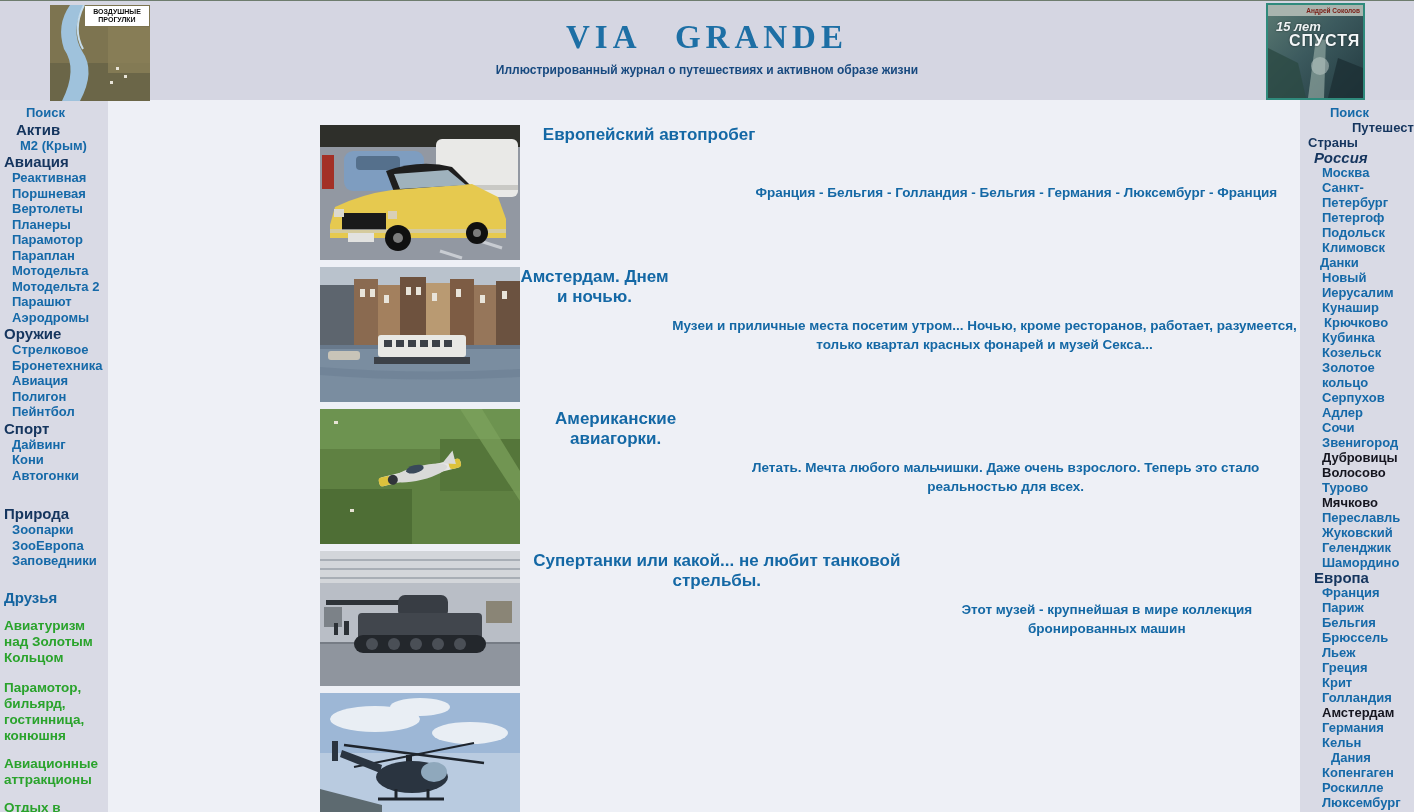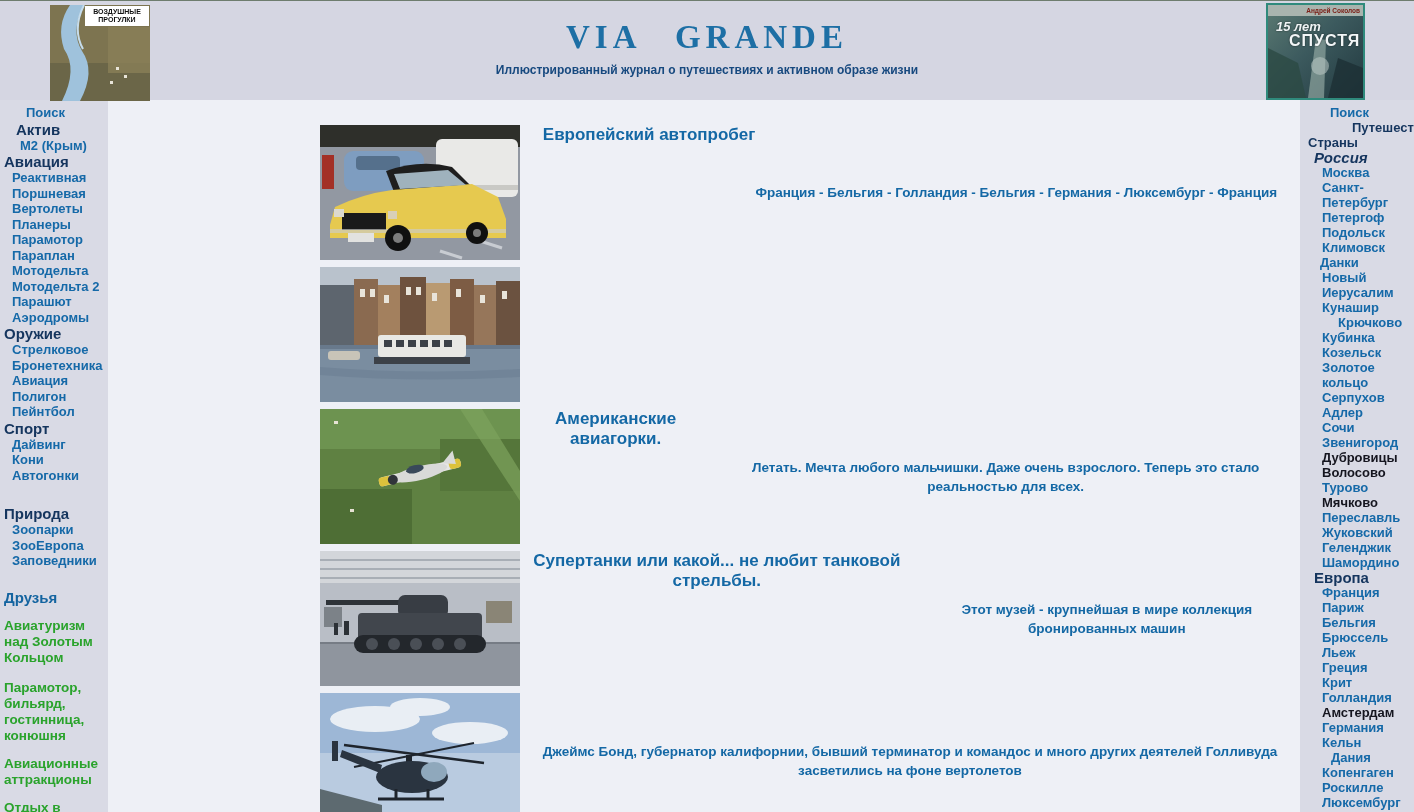--- a/index.html
+++ b/index.html
@@ -261,20 +261,24 @@
               <rect x="76" y="73" width="8" height="7"></rect>
             <rect x="88" y="73" width="8" height="7"></rect>
               <rect x="100" y="73" width="8" height="7"></rect>
             <rect x="112" y="73" width="8" height="7"></rect>
               <rect x="124" y="73" width="8" height="7"></rect>
           </g>
           <rect x="54" y="90" width="96" height="7" fill="#3c4148"></rect>
           <path d="M0 100 Q100 108 200 102 L200 110 Q100 116 0 108 Z" fill="#6b7e92" opacity="0.6"></path>
         </svg>
       </div>
+      <div class="article-text">
+        <div class="article-title">Амстердам. Днем и ночью.</div>
+        <p class="article-body">Музеи и приличные места посетим утром... Ночью, кроме ресторанов, работает, разумеется, только квартал красных фонарей и музей Секса...</p>
+      </div>
     </div>
 
     <div class="article-row">
       <div class="photo">
         <svg width="200" height="135" viewBox="0 0 200 135">
           <rect width="200" height="135" fill="#5f8142"></rect>
           <rect width="200" height="40" fill="#6d9350"></rect>
           <rect x="120" y="30" width="80" height="52" fill="#55763a"></rect>
           <rect y="80" width="92" height="55" fill="#4e6e35"></rect>
           <path d="M140 0 L200 92 L200 62 L162 0 Z" fill="#7ea35c" opacity="0.7"></path>
@@ -352,21 +356,20 @@
           <ellipse cx="92" cy="84" rx="36" ry="16" fill="#2a3440"></ellipse>
           <ellipse cx="114" cy="79" rx="13" ry="10" fill="#8fa8bc"></ellipse>
           <g stroke="#1e242c" stroke-width="3">
             <line x1="58" y1="106" x2="124" y2="106"></line>
             <line x1="76" y1="96" x2="76" y2="106"></line>
             <line x1="108" y1="96" x2="108" y2="106"></line>
           </g>
         </svg>
       </div>
       <div class="article-text">
-        <p class="article-body">Джеймс Бонд, губернатор калифорнии, бывший терминатор и командос и много других деятелей Голливуда засветились на фоне вертолетов</p>
       </div>
     </div>
 
   </div>
 
   <div class="side-col right-col">
 
       <div class="sitem lnk" style="padding-left: 30px; margin-top: 2px;">Поиск</div>
 
       <div class="sitem drk" style="padding-left: 20px; margin-left: 32px;">Путешествия</div>
@@ -384,21 +387,21 @@
       <div class="sitem lnk" style="padding-left: 22px;">Подольск</div>
 
       <div class="sitem lnk" style="padding-left: 22px;">Климовск</div>
 
       <div class="sitem lnk" style="padding-left: 20px;">Данки</div>
 
       <div class="sitem lnk" style="padding-left: 22px;">Новый Иерусалим</div>
 
       <div class="sitem lnk" style="padding-left: 22px;">Кунашир</div>
 
-      <div class="sitem lnk" style="padding-left: 38px;">Крючково</div>
+      <div class="sitem lnk" style="padding-left: 24px;">Крючково</div>
 
       <div class="sitem lnk" style="padding-left: 22px;">Кубинка</div>
 
       <div class="sitem lnk" style="padding-left: 22px;">Козельск</div>
 
       <div class="sitem lnk" style="padding-left: 22px;">Золотое кольцо</div>
 
       <div class="sitem lnk" style="padding-left: 22px;">Серпухов</div>
 
       <div class="sitem lnk" style="padding-left: 22px;">Адлер</div>

